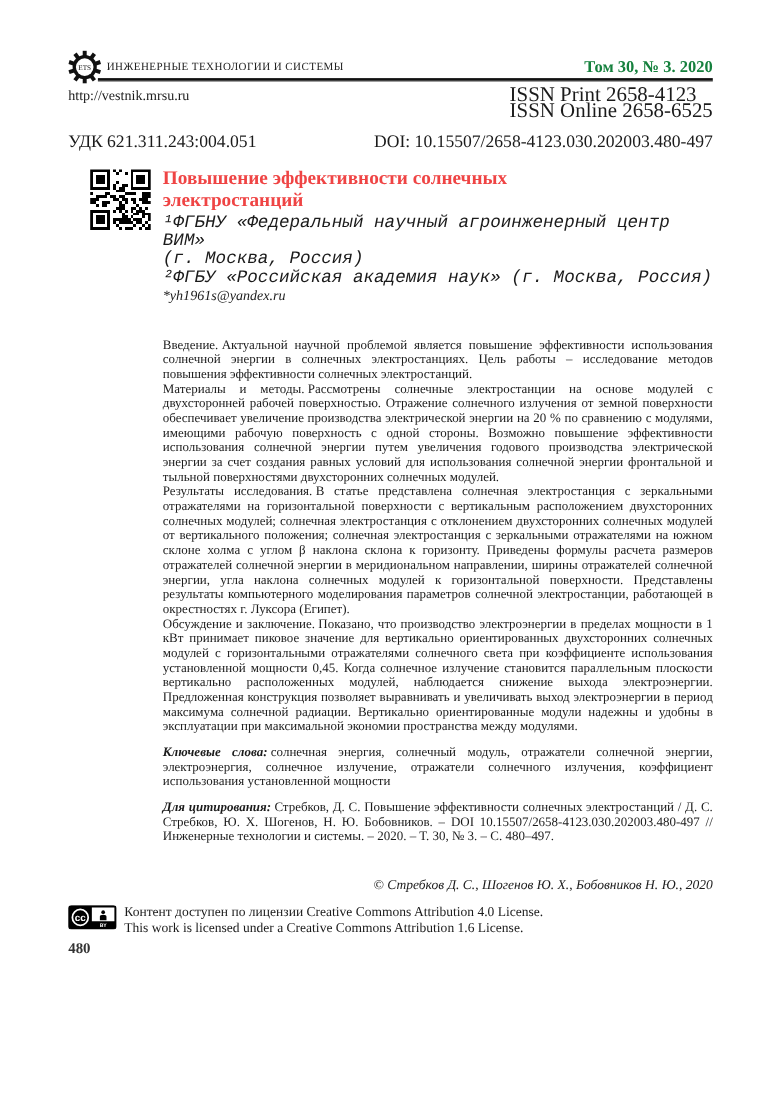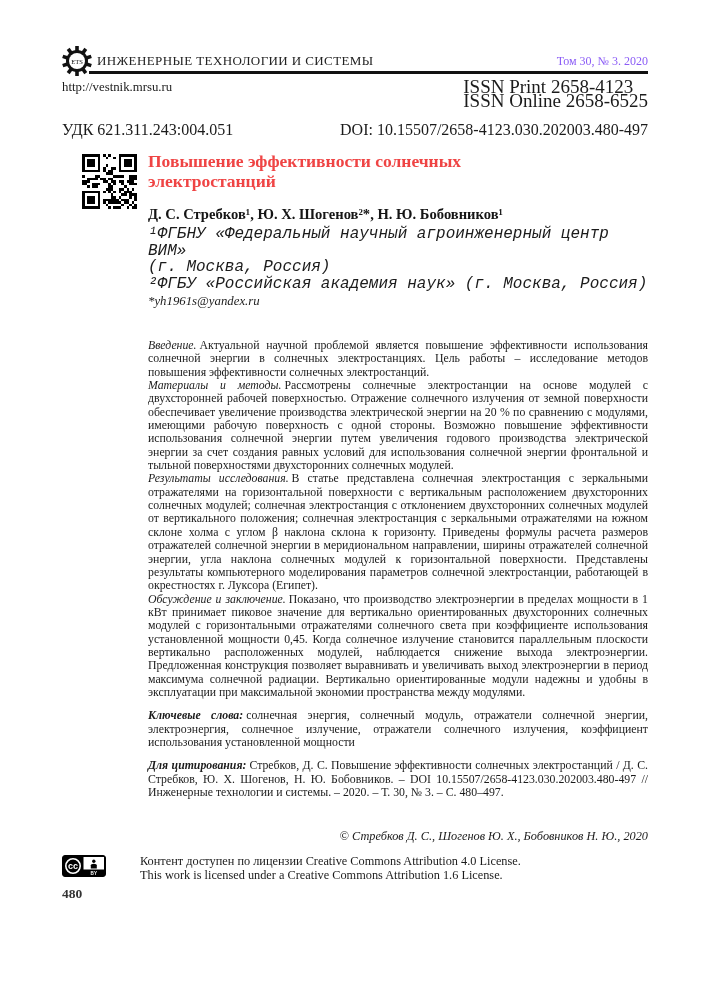--- a/index.html
+++ b/index.html
@@ -7,22 +7,22 @@
   body {
     width:709px; height:1007px; position:relative; overflow:hidden;
     font-family:"Liberation Serif","DejaVu Serif",serif;
     color:#1b1b1b;
   }
   .page { position:relative; padding:46px 61px 0 62px; width:709px; }
 
   
   .header-row { display:flex; align-items:center; height:30px; }
   .logo { width:30px; height:30px; flex:0 0 30px; margin-right:5px; position:relative; z-index:2; }
-  .journal-name { font-size:13px; letter-spacing:0.4px; color:#222;text-align:center; }
-  .volume-info { margin-left:auto; font-size:12px; color:#8b5cf6; }
+  .journal-name { font-size:10px; letter-spacing:0.4px; color:#222;text-align:center; }
+  .volume-info { margin-left:auto; font-size:15px; color:#15803d;font-weight:bold; }
   .double-rule {
     margin-left:27px; margin-top:-5px; height:3px;
     border-top:2.3px solid #111; border-bottom:1.9px solid #111;
   }
   .issn-row { display:flex; margin-top:6px; }
   .website { font-size:12.8px; }
   .issn-block { margin-left:auto; text-align:left; font-size:19px; line-height:14px; }
   .udk-row { display:flex; margin-top:13px; font-size:16px; }
   .doi { margin-left:auto; }
 
@@ -37,29 +37,29 @@
   }
   .authors { margin-top:15px; font-size:14.6px; font-weight:bold; color:#151515; }
   .affiliations { margin-top:3px; font-style:italic; font-size:16px; line-height:16.5px;font-family:Liberation Mono, monospace; }
   .email { margin-top:2px; font-style:italic; font-size:12.8px; }
 
   .abstract { margin-top:30px; }
   .abs, .kw, .cite {
     font-size:11.8px; line-height:13.35px; text-align:justify;
     hyphens:auto; -webkit-hyphens:auto;
   }
-  .abs .lbl { font-style:italic; margin-right:3px; }
+  .abs .lbl { margin-right:3px; }
   .kw { margin-top:10px; }
   .cite { margin-top:10px; }
   .kw .lbl, .cite .lbl { font-weight:bold; font-style:italic; margin-right:3px; }
 
   .copyright { margin-top:30px; text-align:right; font-style:italic; font-size:12.3px; }
 
   
-  .license-row { display:flex; align-items:flex-start; margin-top:11px;gap:27px; }
+  .license-row { display:flex; align-items:flex-start; margin-top:11px; }
   .cc-badge { width:44px; height:22px; flex:0 0 44px; margin-right:7px; }
   .license-text { font-size:12.3px; line-height:13.2px; }
   .page-number { margin-top:4px; font-size:13.5px; font-weight:bold; color:#333; }
 </style>
 </head>
 <body>
 
 <div class="page">
 
   <div class="header-row">
@@ -316,21 +316,20 @@
         <rect x="13" y="20" width="1" height="1"></rect>
         <rect x="14" y="20" width="1" height="1"></rect>
         <rect x="17" y="20" width="1" height="1"></rect>
         <rect x="19" y="20" width="1" height="1"></rect>
         <rect x="20" y="20" width="1" height="1"></rect>
       </g>
     </svg>
 
   <div class="article">
     <h1 class="title">Повышение эффективности солнечных электростанций</h1>
-    <div class="authors">Д. С. Стребков¹, Ю. Х. Шогенов²*, Н. Ю. Бобовников¹</div>
     <div class="affiliations">
       <div>¹ФГБНУ «Федеральный научный агроинженерный центр ВИМ»</div>
       <div>(г. Москва, Россия)</div>
       <div>²ФГБУ «Российская академия наук» (г. Москва, Россия)</div>
     </div>
     <div class="email">*yh1961s@yandex.ru</div>
 
     <div class="abstract">
       <p class="abs"><span class="lbl">Введение.</span><span>Актуальной научной проблемой является повышение эффективности использования солнечной энергии в солнечных электростанциях. Цель работы – исследование методов повышения эффективности солнечных электростанций.</span></p>
       <p class="abs"><span class="lbl">Материалы и методы.</span><span>Рассмотрены солнечные электростанции на основе модулей с двухсторонней рабочей поверхностью. Отражение солнечного излучения от земной поверхности обеспечивает увеличение производства электрической энергии на 20 % по сравнению с модулями, имеющими рабочую поверхность с одной стороны. Возможно повышение эффективности использования солнечной энергии путем увеличения годового производства электрической энергии за счет создания равных условий для использования солнечной энергии фронтальной и тыльной поверхностями двухсторонних солнечных модулей.</span></p>

